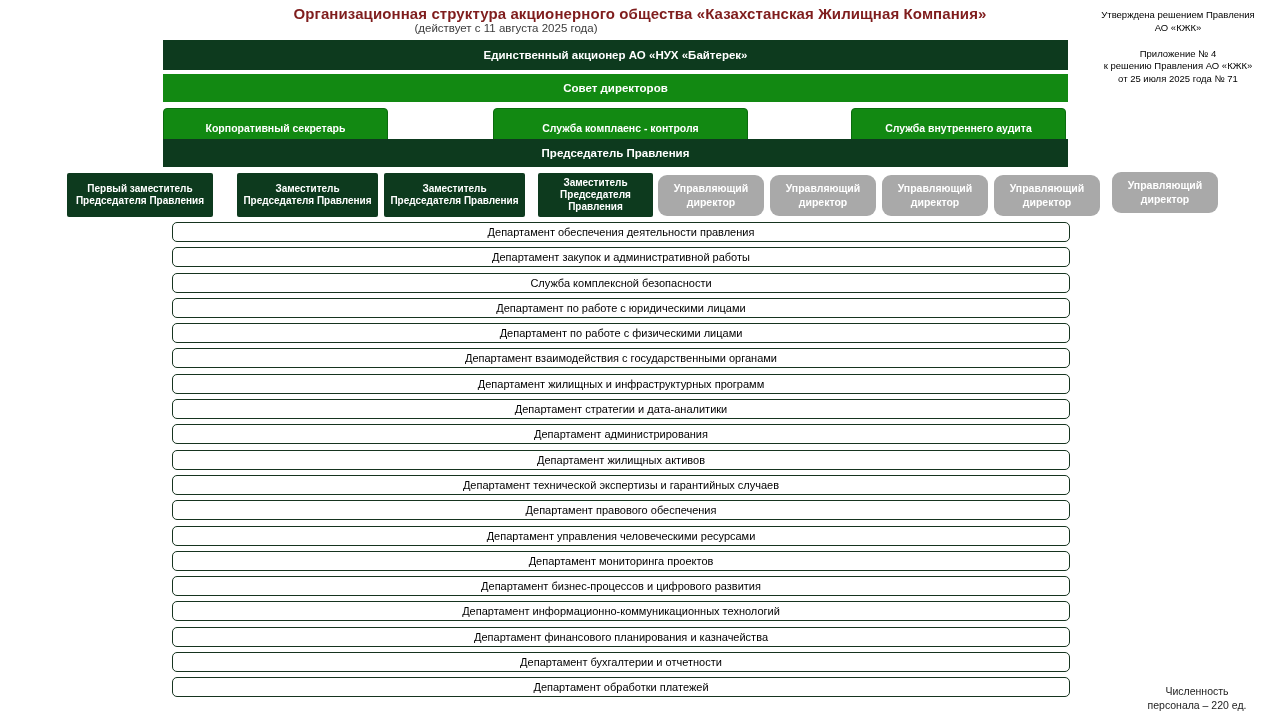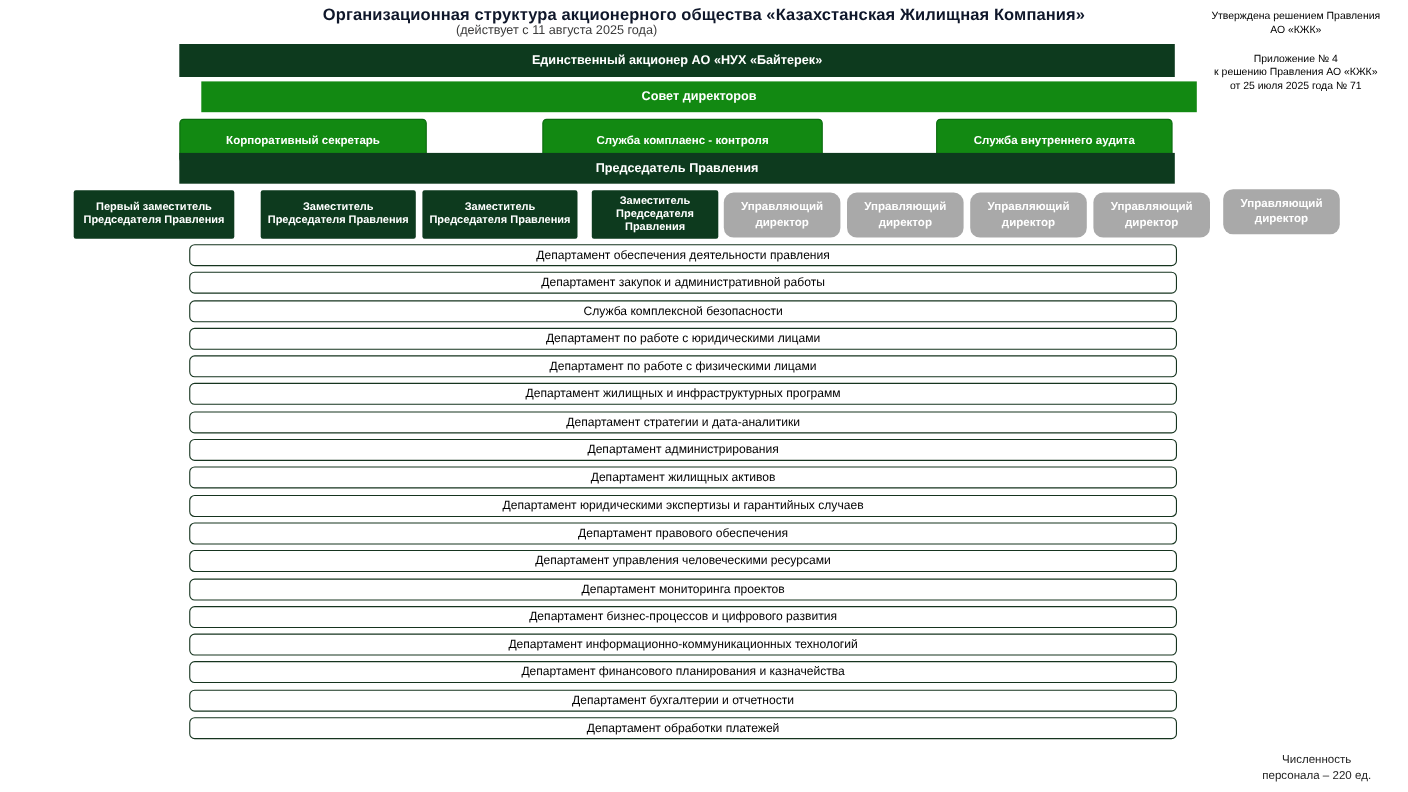--- a/index.html
+++ b/index.html
@@ -11,21 +11,21 @@
     height: 720px;
     background: #fff;
     overflow: hidden;
   }
   .title {
     position: absolute;
     top: 5px; left: 0; width: 1280px;
     text-align: center;
     font-size: 15px;
     font-weight: bold;
-    color: #0f172a;
+    color: #7f1d1d;
     letter-spacing: 0.1px;
   }
   .subtitle {
     position: absolute;
     top: 22px; left: 0; width: 1012px;
     text-align: center;
     font-size: 11.5px;
     color: #3c3c3c;
   }
   .approval {
@@ -38,21 +38,21 @@
   }
   .approval .gap { height: 13px; }
   .bar {
     position: absolute;
     left: 163px; width: 905px;
     display: flex; align-items: center; justify-content: center;
     color: #fff; font-weight: bold; font-size: 11.5px;
     text-align: center;
   }
   .bar.dark { background: #0d3a1e; }
-  .bar.green { background: #128912; margin-left: 20px; }
+  .bar.green { background: #128912; }
   .btn {
     position: absolute;
     top: 108px; height: 40px;
     background: #128912;
     border: 1px solid #0a6b0e;
     border-radius: 4px;
     display: flex; align-items: center; justify-content: center;
     color: #fff; font-weight: bold; font-size: 10.5px;
     text-align: center;
   }
@@ -137,25 +137,26 @@
   <div class="dir" style="left:882px;width:106px;">Управляющий директор</div>
   <div class="dir" style="left:994px;width:106px;">Управляющий директор</div>
   <div class="dir" style="left:1112px;width:106px;top:172px;">Управляющий директор</div>
 
   <div class="departments">
     <div class="dept">Департамент обеспечения деятельности правления</div>
     <div class="dept">Департамент закупок и административной работы</div>
     <div class="dept">Служба комплексной безопасности</div>
     <div class="dept">Департамент по работе с юридическими лицами</div>
     <div class="dept">Департамент по работе с физическими лицами</div>
+    <div class="dept">Департамент взаимодействия с государственными органами</div>
     <div class="dept">Департамент жилищных и инфраструктурных программ</div>
     <div class="dept">Департамент стратегии и дата-аналитики</div>
     <div class="dept">Департамент администрирования</div>
     <div class="dept">Департамент жилищных активов</div>
-    <div class="dept">Департамент юридическими экспертизы и гарантийных случаев</div>
+    <div class="dept">Департамент технической экспертизы и гарантийных случаев</div>
     <div class="dept">Департамент правового обеспечения</div>
     <div class="dept">Департамент управления человеческими ресурсами</div>
     <div class="dept">Департамент мониторинга проектов</div>
     <div class="dept">Департамент бизнес-процессов и цифрового развития</div>
     <div class="dept">Департамент информационно-коммуникационных технологий</div>
     <div class="dept">Департамент финансового планирования и казначейства</div>
     <div class="dept">Департамент бухгалтерии и отчетности</div>
     <div class="dept">Департамент обработки платежей</div>
   </div>
 

